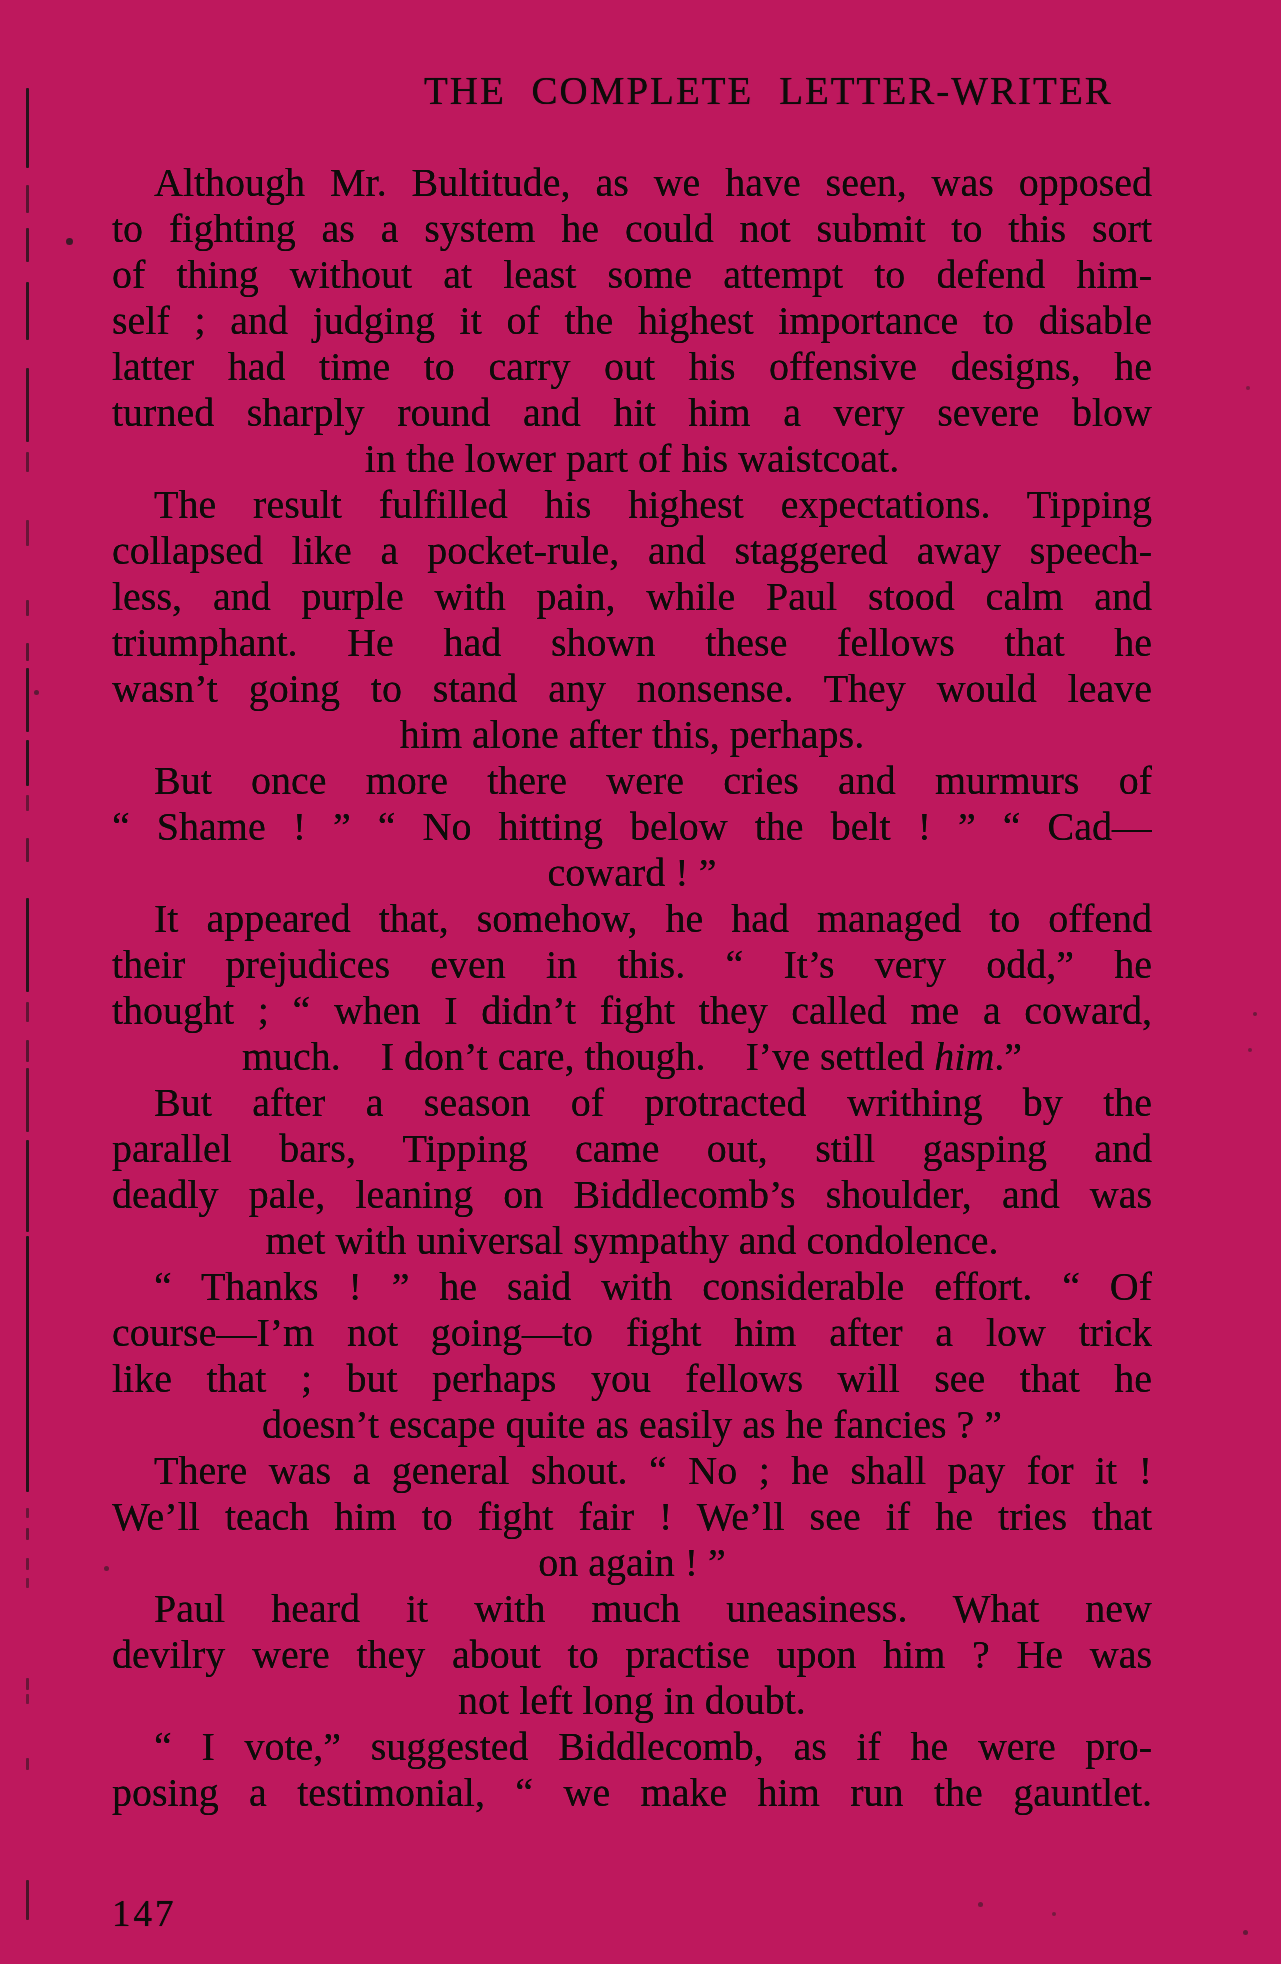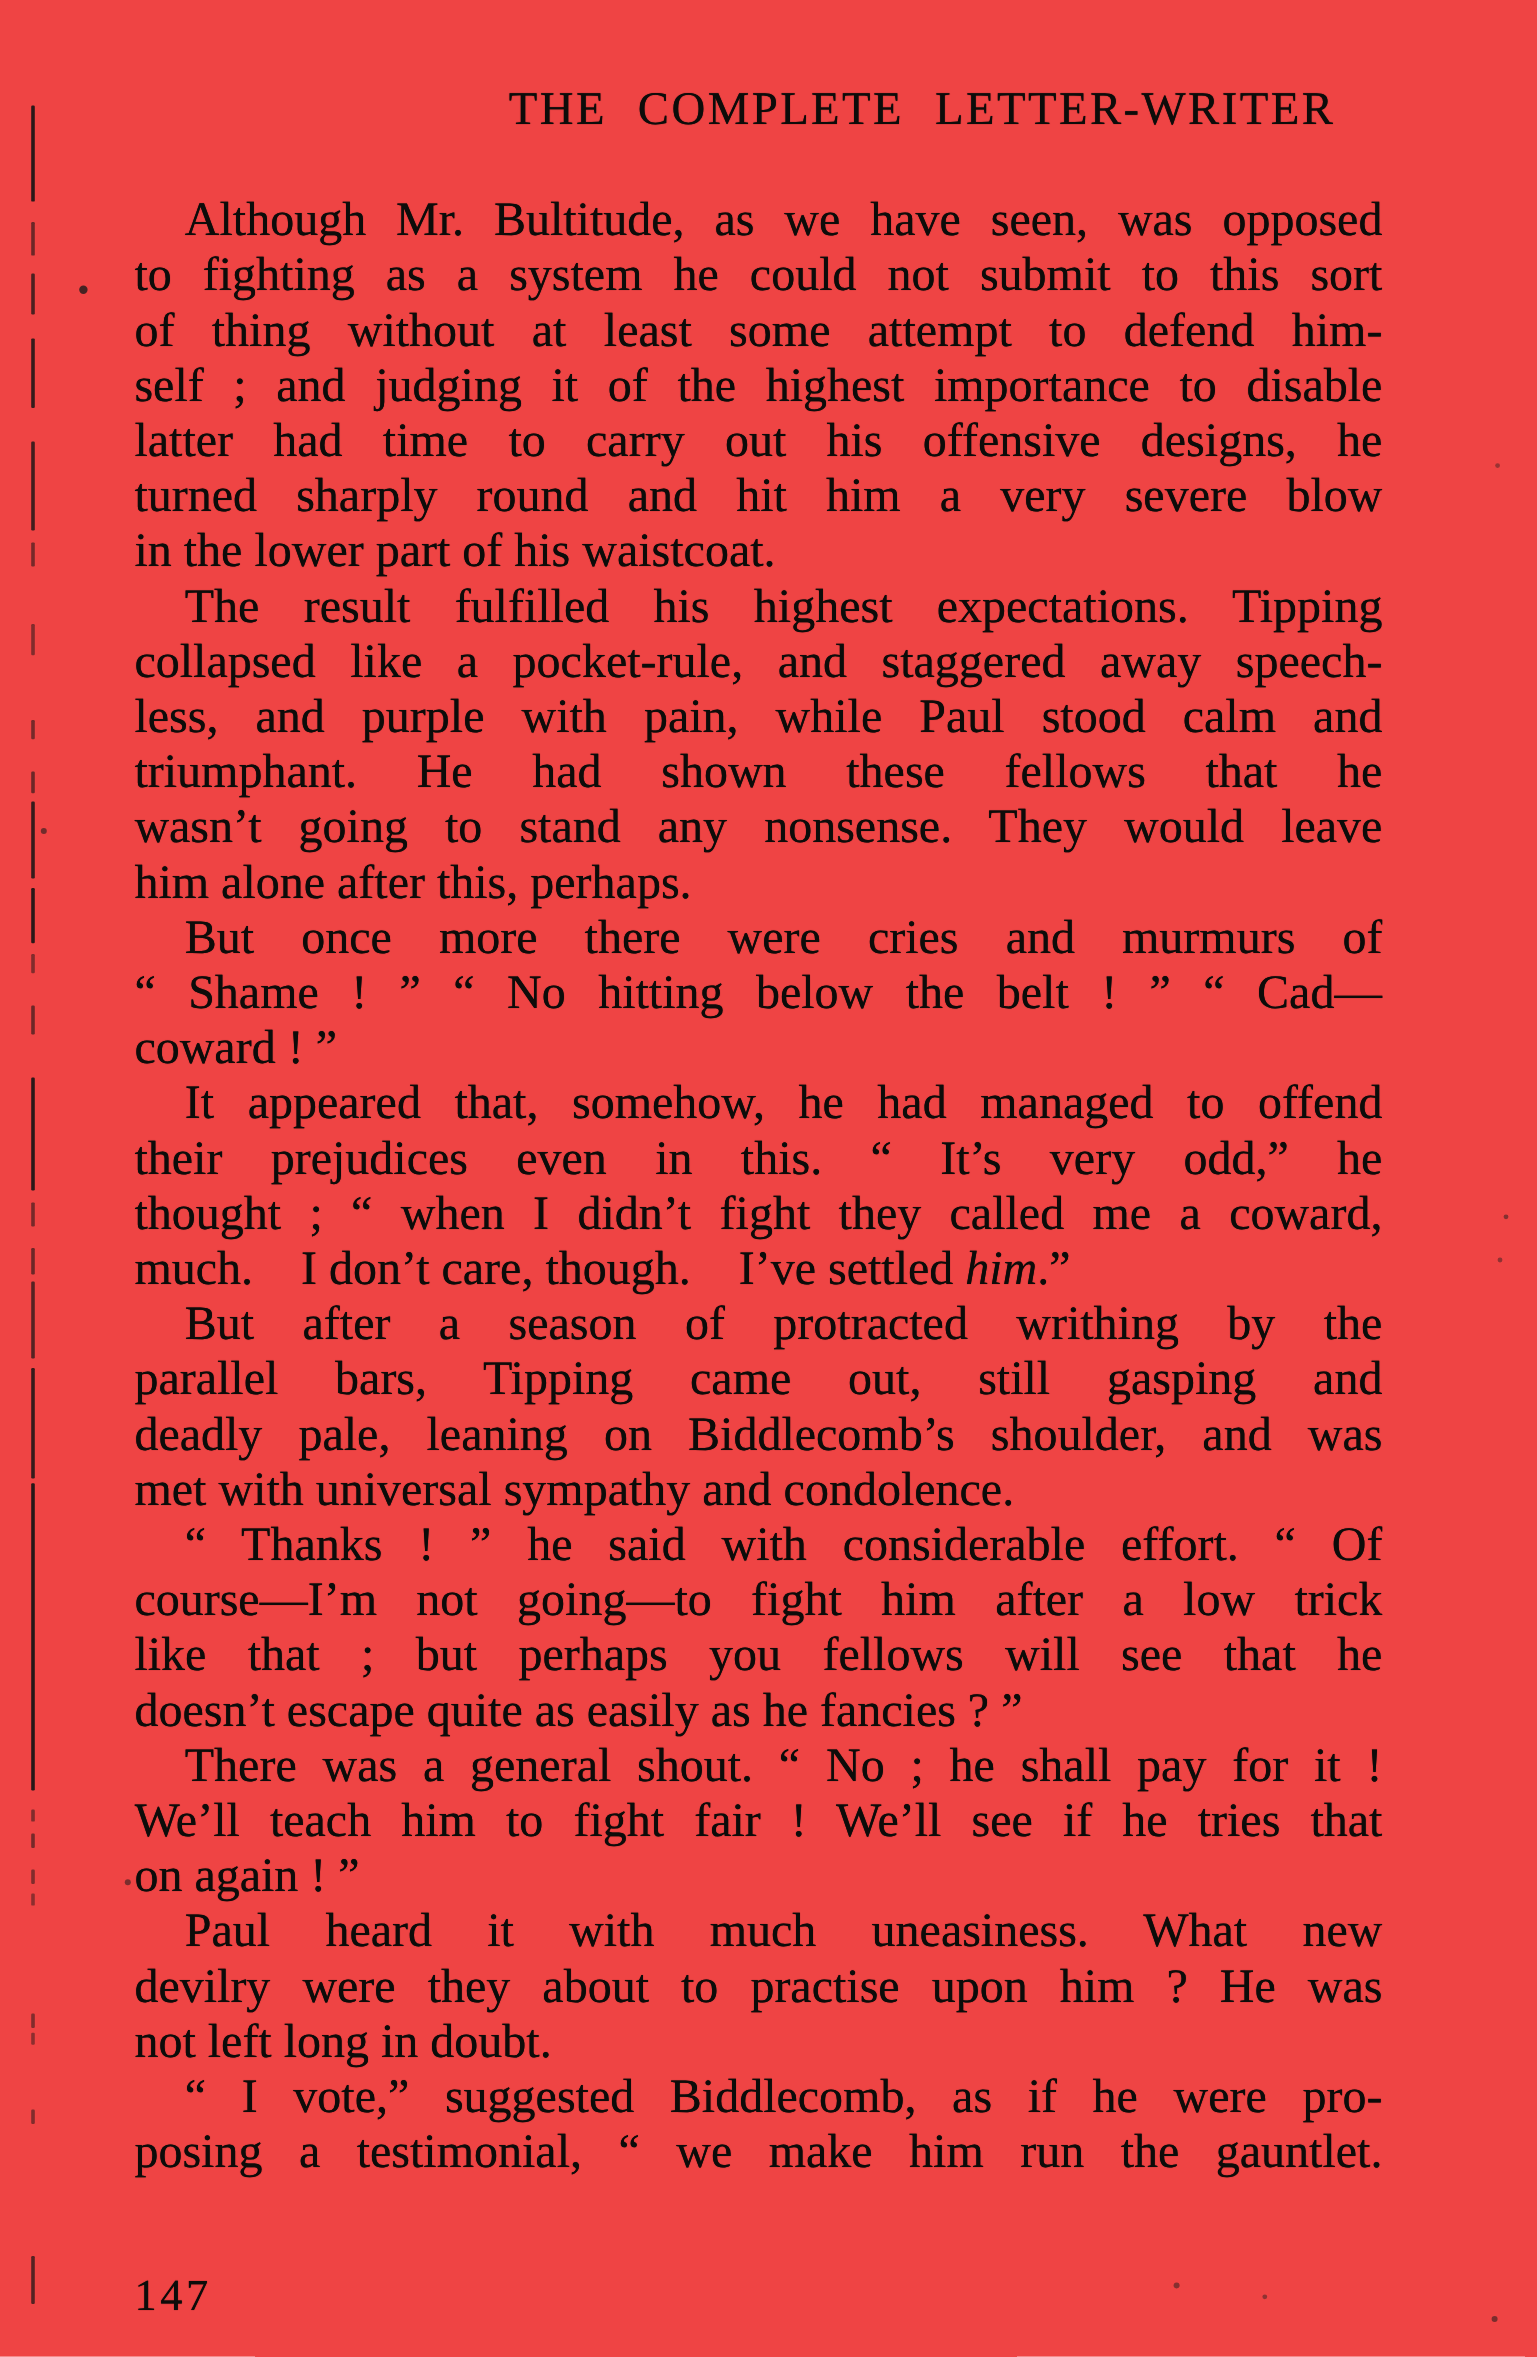--- a/index.html
+++ b/index.html
@@ -4,21 +4,21 @@
 <style>
   html, body {
     margin: 0;
     padding: 0;
     background: #ffffff;
   }
   .page {
     position: relative;
     width: 1281px;
     height: 1964px;
-    background: #ef4444;
+    background: #be185d;
     overflow: hidden;
     font-family: "Liberation Serif", "DejaVu Serif", serif;
     color: #0d0c0a;
   }
   
   .running-head {
     position: absolute;
     top: 70px;
     left: 424px;
     font-size: 39px;
@@ -36,21 +36,21 @@
     left: 112px;
     width: 1040px;
     font-size: 40px;
     text-shadow: 0 0 0.6px currentColor;
     margin-top: 30px;
   }
   .line {
     height: 46px;
     line-height: 46px;
     overflow: hidden;
-    text-align: left;
+    text-align: center;
     white-space: normal;
   }
   .line.j { text-align: justify; }
   
   .line.j::after {
     content: "";
     display: inline-block;
     width: 100%;
     height: 0;
   }

